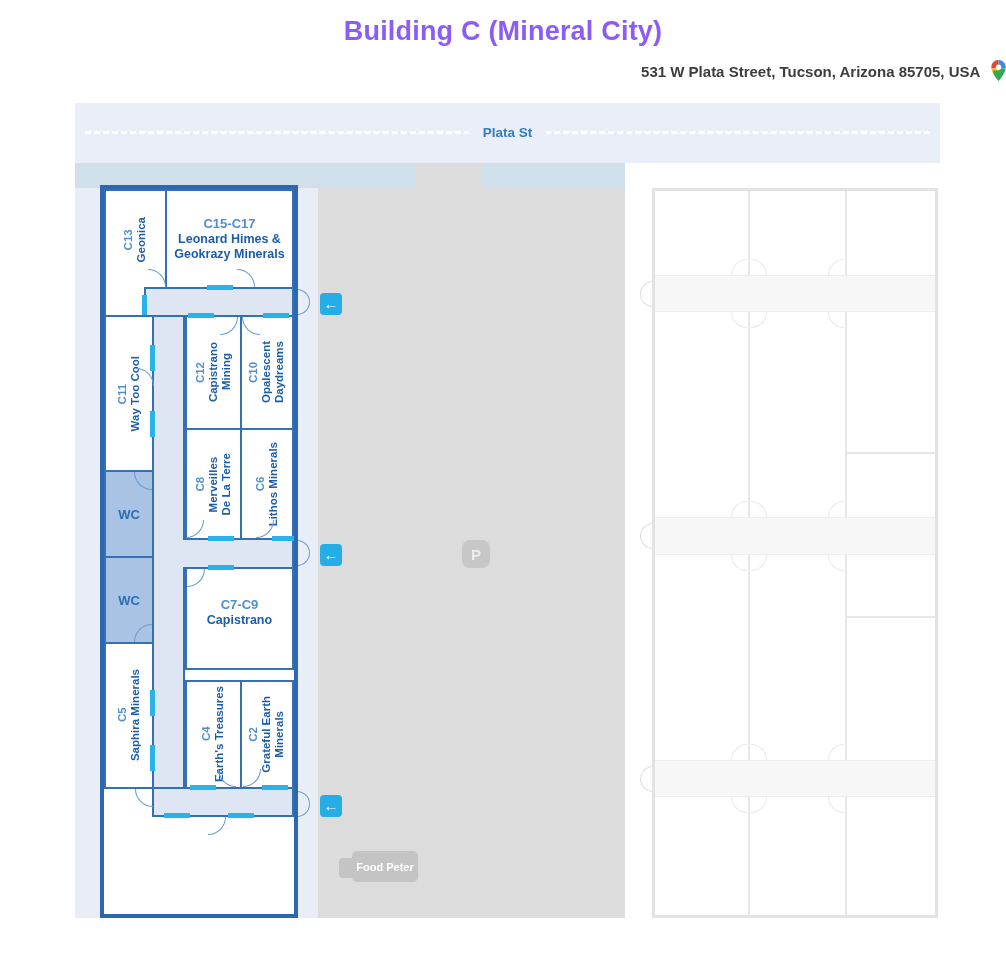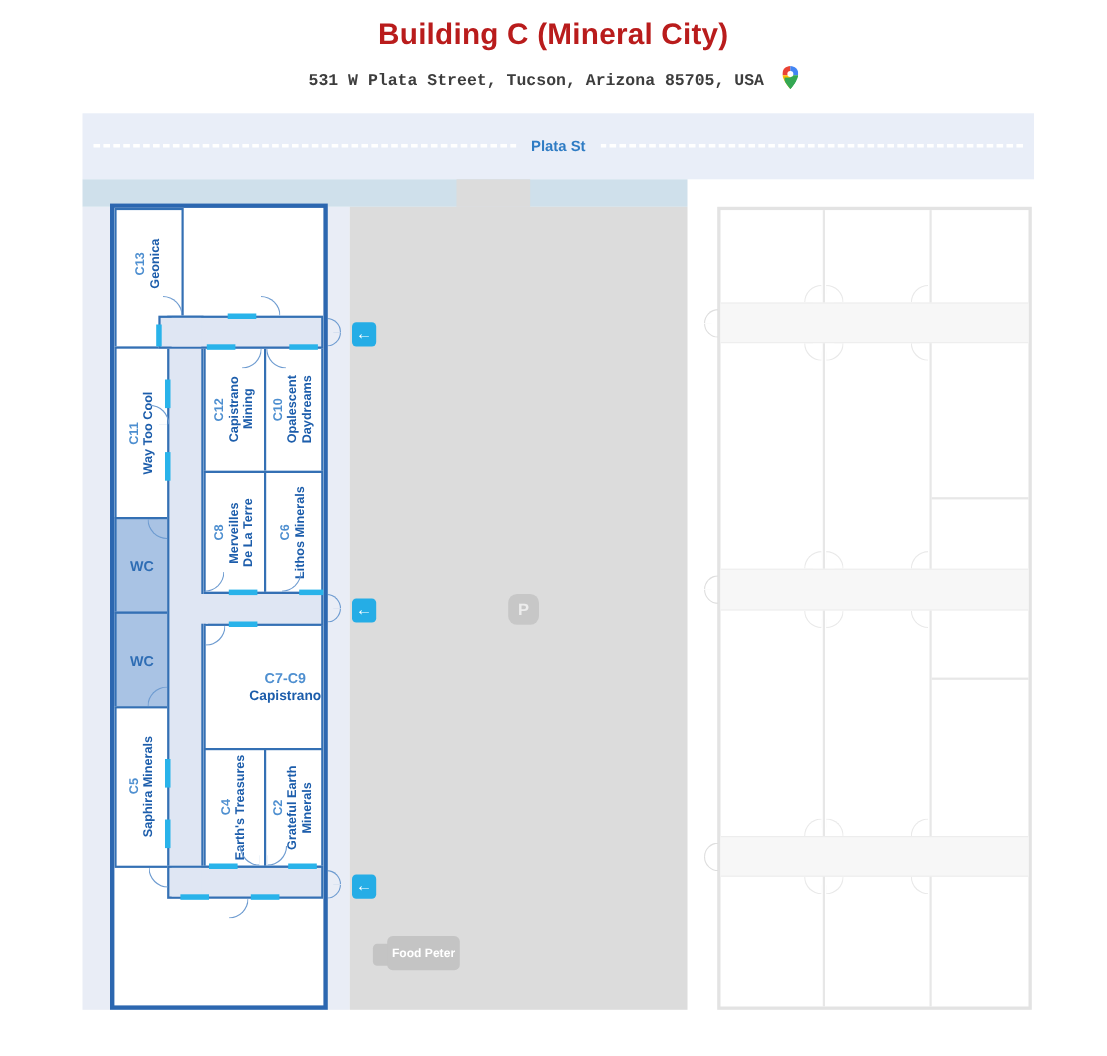--- a/index.html
+++ b/index.html
@@ -2,25 +2,25 @@
 <html><head>
 <meta charset="utf-8">
 <style>
   html,body{margin:0;padding:0;background:#fff;}
   *{box-sizing:border-box;}
   .stage{position:relative;width:1006px;height:960px;background:#fff;
          font-family:"Liberation Sans",sans-serif;overflow:hidden;}
 
   
   .title{position:absolute;left:0;top:16px;width:100%;text-align:center;
-         font-size:27px;color:#b91c1c;letter-spacing:.2px;}
+         font-size:27px;color:#8b5cf6;letter-spacing:.2px;}
   .title .t1{font-weight:800;}
   .title .t2{font-weight:700;}
-  .addr{position:absolute;left:0;top:60px;width:100%;text-align:center;
-        font-size:15px;font-weight:700;color:#3d3d3d;font-family:Liberation Mono, monospace;}
+  .addr{position:absolute;left:0;top:60px;width:100%;text-align:right;
+        font-size:15px;font-weight:700;color:#3d3d3d;}
   .addr .pin{display:inline-block;vertical-align:-4px;margin-left:7px;}
 
   
   .banner{position:absolute;left:75px;top:103px;width:865px;height:60px;background:#e9eef8;}
   .dashline{position:absolute;left:10px;right:10px;top:28px;border-top:3px dashed #ffffff;}
   .streetlbl{position:absolute;left:50%;top:22px;transform:translateX(-50%);
              background:#e9eef8;padding:0 14px;font-size:13.5px;font-weight:800;color:#2f7cc4;}
 
   
   .sidewalk{position:absolute;left:75px;top:163px;width:550px;height:25px;background:#cfe0eb;}
@@ -144,20 +144,27 @@
     </div>
 
   <div class="bldg">
 
     <div class="room" style="left:0;top:0;width:63px;height:128px;padding-bottom:26px;">
       <div class="vlabel">
           <span class="num">C13</span>
           <span class="nm">Geonica</span>
         </div>
     </div>
+    <div class="room" style="left:61px;top:0;width:129px;height:100px;">
+      <div class="hlabel">
+          <span class="num">C15-C17</span>
+          <span class="nm">Leonard Himes &amp;
+Geokrazy Minerals</span>
+        </div>
+    </div>
     <div class="room" style="left:0;top:126px;width:50px;height:157px;">
       <div class="vlabel">
           <span class="num">C11</span>
           <span class="nm">Way Too Cool</span>
         </div>
     </div>
     <div class="room wc" style="left:0;top:281px;width:50px;height:88px;">
       <span>WC</span>
     </div>
     <div class="room wc" style="left:0;top:367px;width:50px;height:88px;">
@@ -189,21 +196,21 @@
           <span class="nm">Merveilles
 De La Terre</span>
         </div>
     </div>
     <div class="room" style="left:136px;top:239px;width:54px;height:112px;">
       <div class="vlabel">
           <span class="num">C6</span>
           <span class="nm">Lithos Minerals</span>
         </div>
     </div>
-    <div class="room" style="left:81px;top:378px;width:109px;height:115px;justify-content:flex-end;">
+    <div class="room" style="left:81px;top:366px;width:109px;height:115px;">
       <div class="hlabel">
           <span class="num">C7-C9</span>
           <span class="nm">Capistrano</span>
         </div>
     </div>
     <div class="room" style="left:81px;top:491px;width:57px;height:109px;">
       <div class="vlabel">
           <span class="num">C4</span>
           <span class="nm">Earth's Treasures</span>
         </div>

